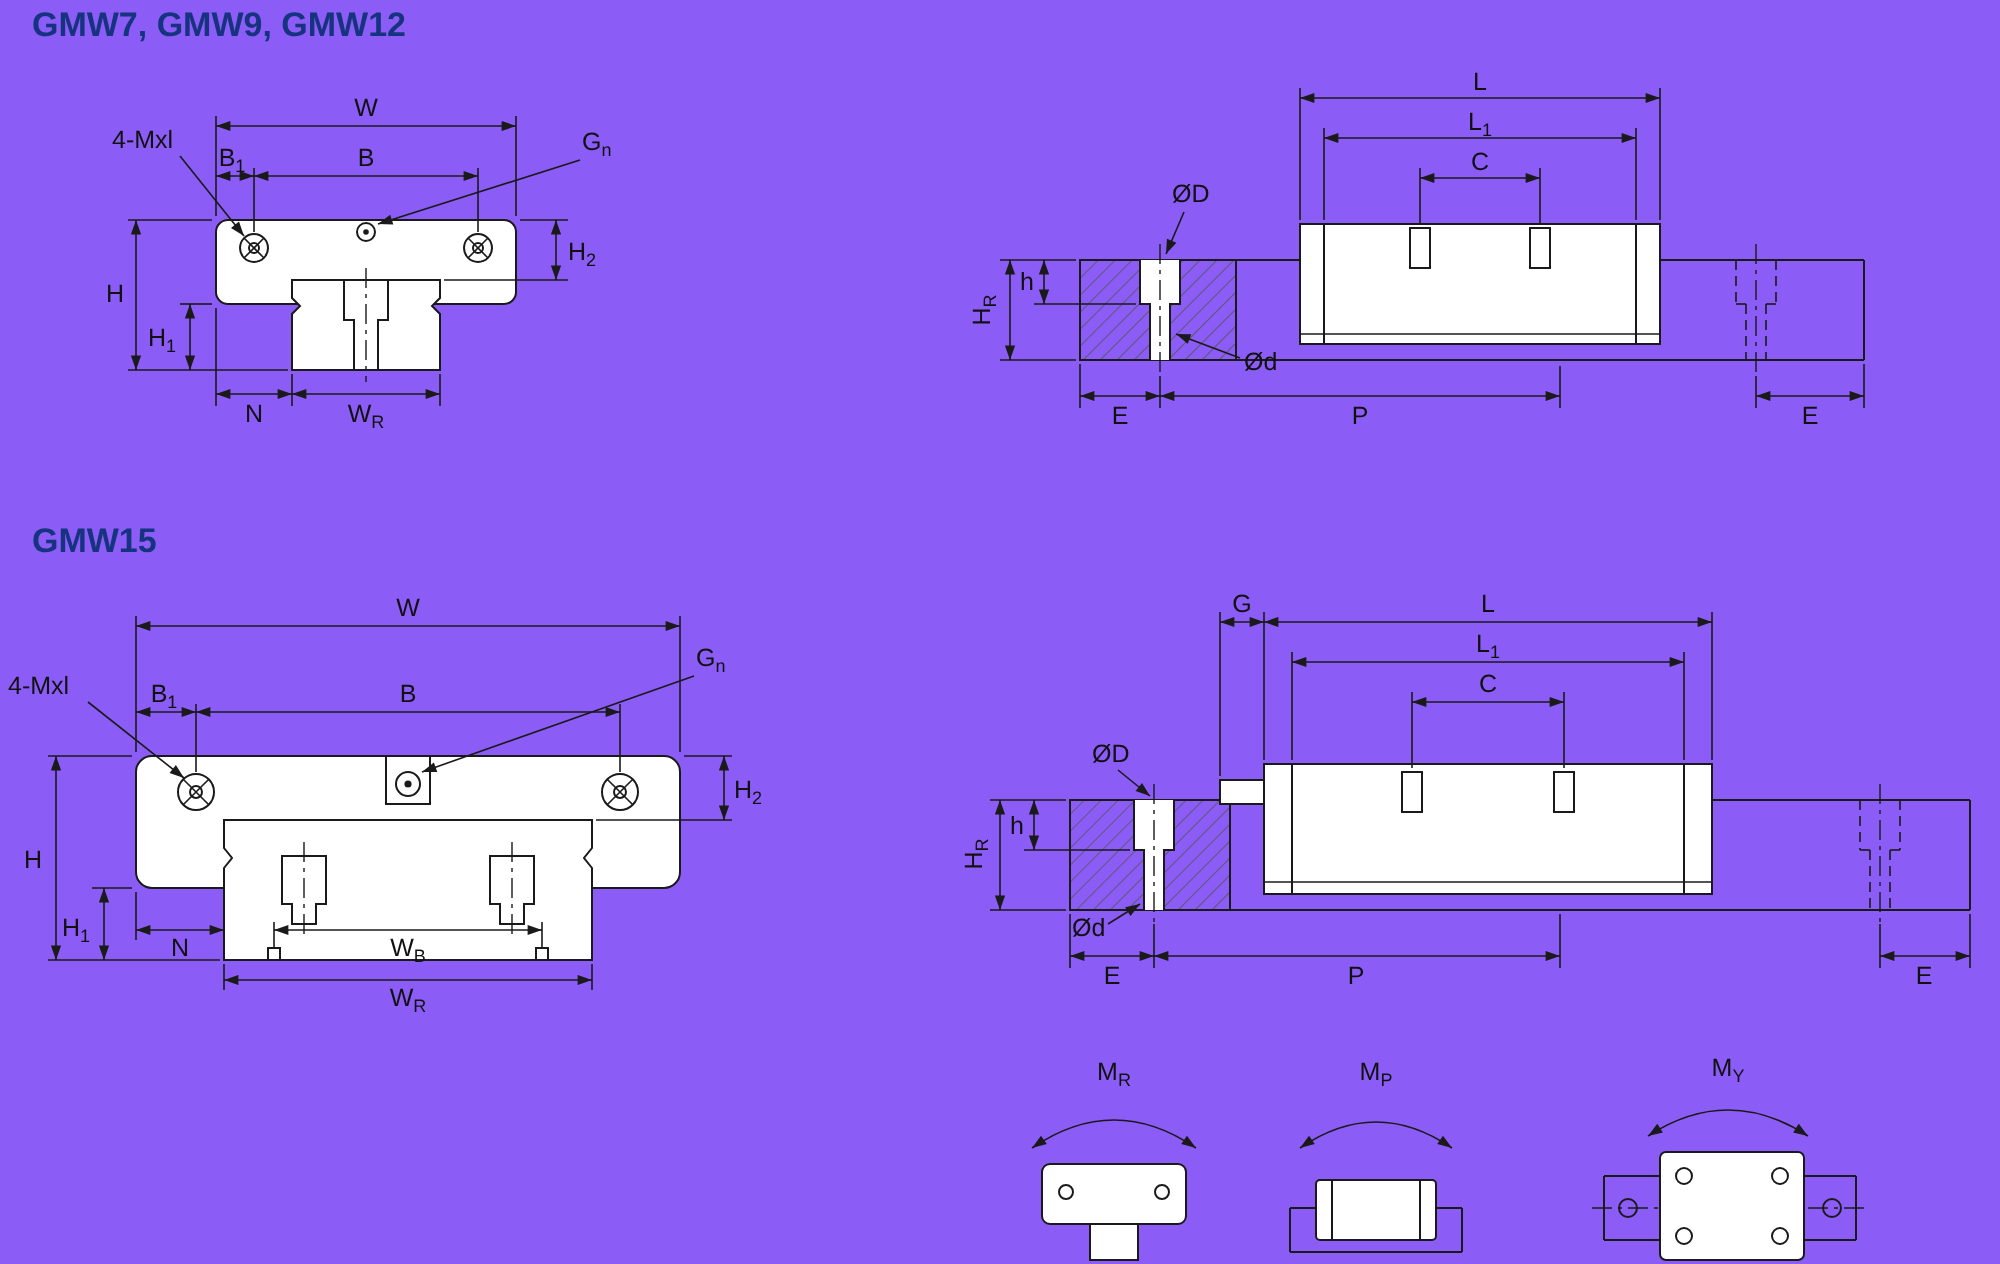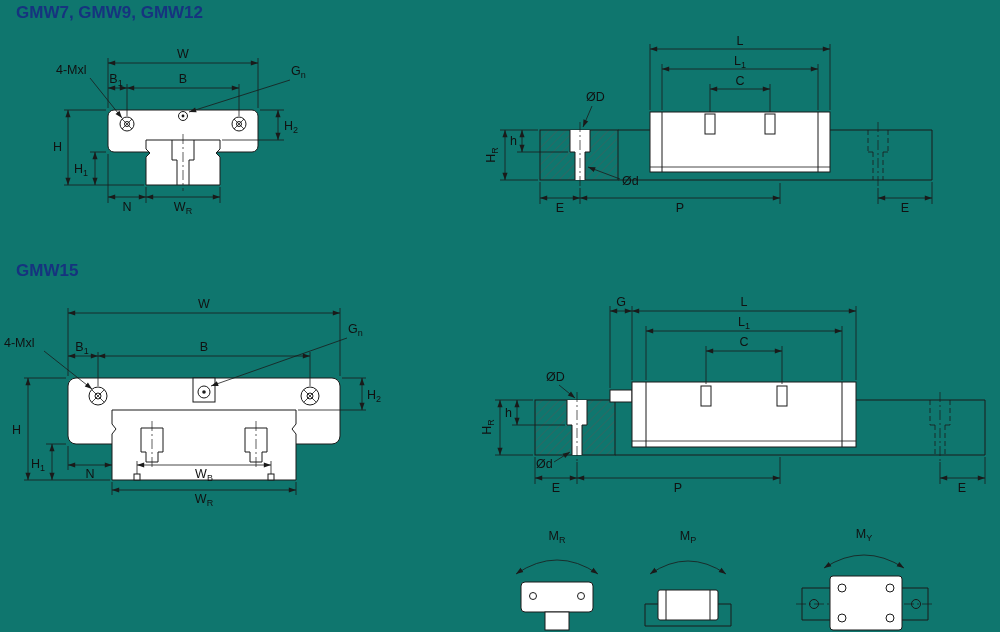--- a/index.html
+++ b/index.html
@@ -1,16 +1,16 @@
 <!DOCTYPE html>
 <html style="--title-blue: #16337f; --line: #1a1a1a;"><head>
 <meta charset="utf-8">
 <style>
   html,body{margin:0;padding:0;background:#fff;}
-  .page{position:relative;width:1000px;height:632px;background:#0f766e;overflow:hidden;}
+  .page{position:relative;width:1000px;height:632px;background:#8b5cf6;overflow:hidden;}
   svg{display:block;}
   .ln{fill:none;stroke:var(--line,#1a1a1a);stroke-width:1;}
   .fillw{fill:#fff;stroke:var(--line,#1a1a1a);stroke-width:1;}
   .dim{fill:none;stroke:var(--line,#1a1a1a);stroke-width:0.8;}
   .dash{stroke-dasharray:5 3;}
   .cl{fill:none;stroke:var(--line,#1a1a1a);stroke-width:0.7;stroke-dasharray:10 3 2 3;}
   .hatchrect{fill:url(#hatch);stroke:var(--line,#1a1a1a);stroke-width:1;}
   .whole{fill:#fff;stroke:none;}
   text{font-family:"Liberation Sans",sans-serif;fill:#111;}
   .lbl{font-size:12.5px;}

